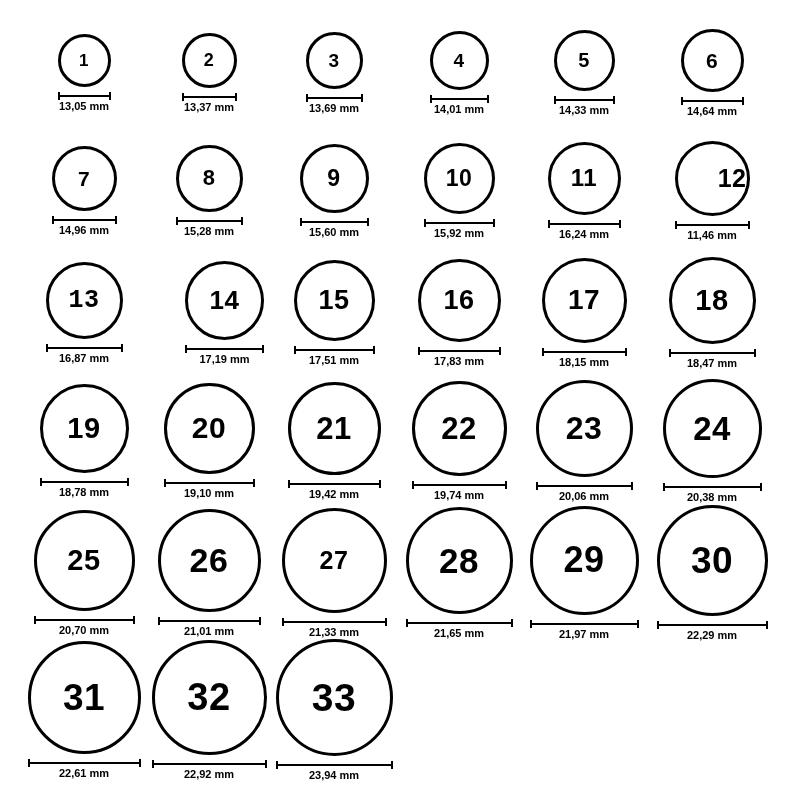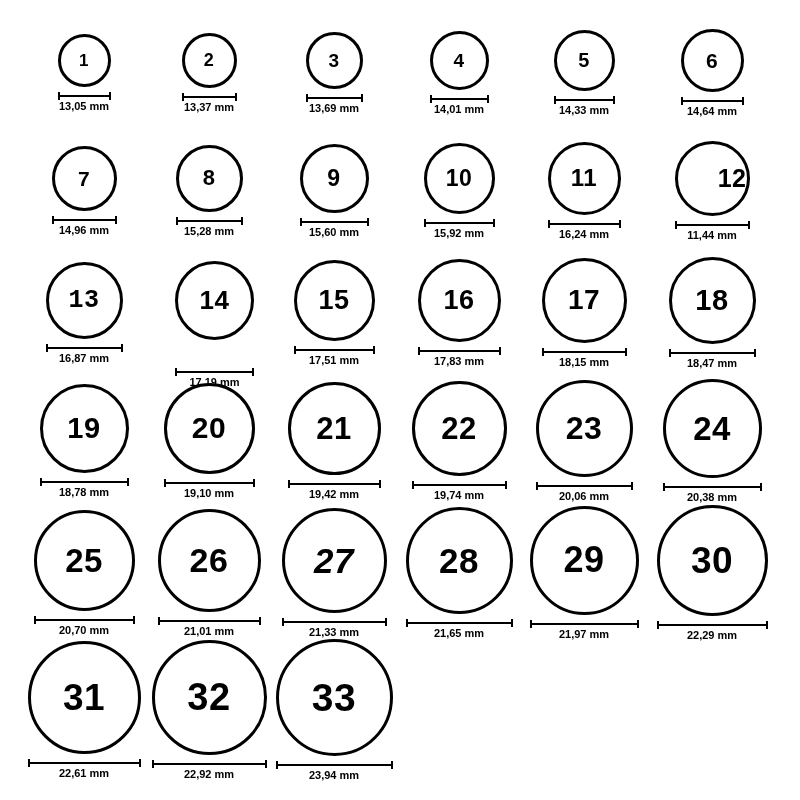--- a/index.html
+++ b/index.html
@@ -227,37 +227,37 @@
     <div class="size-cell" style="left: 674.5px; top: 140.5px; width: 75px;">
       <div class="ring" style="width: 75px; height: 75px; justify-content: flex-end;">
         <span class="ring-label" style="font-size: 25px;">12</span>
       </div>
       <div class="measure" style="width: 75px;">
         <div class="dim-line" style="width: 75px;">
           <div class="bar"></div>
           <div class="tick-left"></div>
           <div class="tick-right"></div>
         </div>
-        <div class="dim-text">11,44 mm</div>
+        <div class="dim-text">11,46 mm</div>
       </div>
     </div>
     <div class="size-cell" style="left: 45.5px; top: 261.5px; width: 77px;">
       <div class="ring" style="width: 77px; height: 77px;">
         <span class="ring-label" style="font-size: 25px; font-family: Liberation Mono, monospace;">13</span>
       </div>
       <div class="measure" style="width: 77px;">
         <div class="dim-line" style="width: 77px;">
           <div class="bar"></div>
           <div class="tick-left"></div>
           <div class="tick-right"></div>
         </div>
         <div class="dim-text">16,87 mm</div>
       </div>
     </div>
-    <div class="size-cell" style="left: 175px; top: 260.5px; width: 79px; gap: 23px;">
+    <div class="size-cell" style="left: 185px; top: 260.5px; width: 79px;">
       <div class="ring" style="width: 79px; height: 79px;">
         <span class="ring-label" style="font-size: 26px;">14</span>
       </div>
       <div class="measure" style="width: 79px;">
         <div class="dim-line" style="width: 79px;">
           <div class="bar"></div>
           <div class="tick-left"></div>
           <div class="tick-right"></div>
         </div>
         <div class="dim-text">17,19 mm</div>
@@ -388,21 +388,21 @@
         <div class="dim-line" style="width: 99px;">
           <div class="bar"></div>
           <div class="tick-left"></div>
           <div class="tick-right"></div>
         </div>
         <div class="dim-text">20,38 mm</div>
       </div>
     </div>
     <div class="size-cell" style="left: 33.5px; top: 509.5px; width: 101px;">
       <div class="ring" style="width: 101px; height: 101px;">
-        <span class="ring-label" style="font-size: 33px;">25</span>
+        <span class="ring-label" style="font-size: 29px;">25</span>
       </div>
       <div class="measure" style="width: 101px;">
         <div class="dim-line" style="width: 101px;">
           <div class="bar"></div>
           <div class="tick-left"></div>
           <div class="tick-right"></div>
         </div>
         <div class="dim-text">20,70 mm</div>
       </div>
     </div>
@@ -414,21 +414,21 @@
         <div class="dim-line" style="width: 103px;">
           <div class="bar"></div>
           <div class="tick-left"></div>
           <div class="tick-right"></div>
         </div>
         <div class="dim-text">21,01 mm</div>
       </div>
     </div>
     <div class="size-cell" style="left: 281.5px; top: 507.5px; width: 105px;">
       <div class="ring" style="width: 105px; height: 105px;">
-        <span class="ring-label" style="font-size: 35px; font-style: italic;">27</span>
+        <span class="ring-label" style="font-size: 25px;">27</span>
       </div>
       <div class="measure" style="width: 105px;">
         <div class="dim-line" style="width: 105px;">
           <div class="bar"></div>
           <div class="tick-left"></div>
           <div class="tick-right"></div>
         </div>
         <div class="dim-text">21,33 mm</div>
       </div>
     </div>

